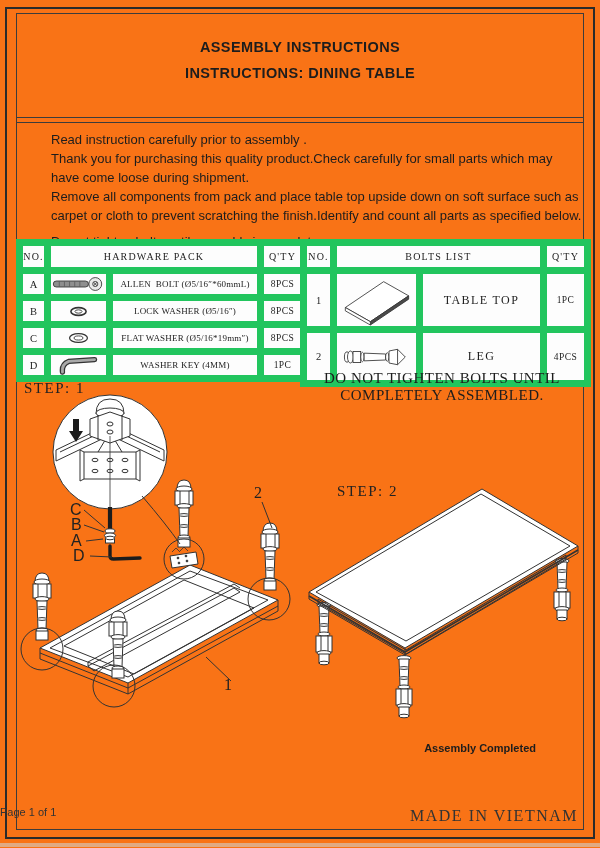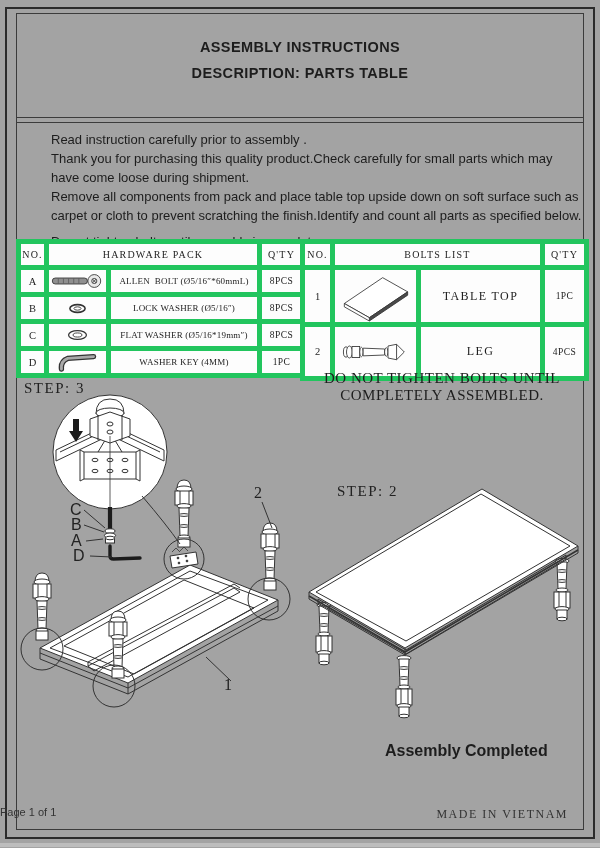--- a/index.html
+++ b/index.html
@@ -1,57 +1,57 @@
 <!DOCTYPE html>
 <html><head>
 <meta charset="utf-8">
 <style>
   html,body{margin:0;padding:0;background:#ffffff;}
-  .page{position:relative;width:600px;height:848px;background:#a3a3a3;font-family:"Liberation Sans",sans-serif;color:#1d1d1d;overflow:hidden;}
+  .page{position:relative;width:600px;height:848px;background:#f97316;font-family:"Liberation Sans",sans-serif;color:#1d1d1d;overflow:hidden;}
   .outer-border{position:absolute;left:5px;top:7px;right:5px;bottom:9px;border:2px solid #2b2b2b;}
   .inner-border{position:absolute;left:16px;top:13px;right:16px;bottom:18px;border:1px solid #3c3c3c;}
   .scan-shadow{position:absolute;left:0;right:0;bottom:1px;height:4px;background:#cfcfcf;opacity:.6;}
   .title{position:absolute;left:0;right:0;top:39px;text-align:center;font-size:14.5px;font-weight:bold;letter-spacing:.4px;}
   .subtitle{position:absolute;left:0;right:0;top:65px;text-align:center;font-size:14.5px;font-weight:bold;letter-spacing:.4px;}
   .double-rule{position:absolute;left:16px;right:16px;top:117px;height:4px;border-top:1px solid #3c3c3c;border-bottom:1px solid #3c3c3c;}
   .instructions{position:absolute;left:51px;top:130px;width:533px;font-size:13px;line-height:19px;}
   .instructions .para{margin:0;}
   .instructions .para.gap{margin-top:7px;}
   table.tbl{position:absolute;border-collapse:collapse;table-layout:fixed;background:#fdfdfd;font-family:"Liberation Serif",serif;}
-  table.tbl td,table.tbl th{border:5px solid #22c55e;padding:0;text-align:center;vertical-align:middle;font-weight:normal;}
+  table.tbl td,table.tbl th{border:7px solid #22c55e;padding:0;text-align:center;vertical-align:middle;font-weight:normal;}
   .tbl-left{left:16px;top:239px;width:285px;}
   .tbl-right{left:300px;top:239px;width:284px;}
   th.hdr{font-size:10px;letter-spacing:1.2px;height:21px;}
   td.no{font-size:10.5px;}
   td.desc{font-size:9px;letter-spacing:.2px;text-align:left;padding-left:6px;white-space:pre;}
   td.qty{font-size:9.5px;letter-spacing:.4px;}
   td.pname{font-size:12px;letter-spacing:1.4px;}
   tr.hrow{height:27px;}
   tr.prow{height:54px;}
   .note{position:absolute;left:300px;top:370px;width:284px;text-align:center;font-family:"Liberation Serif",serif;font-size:15px;letter-spacing:.5px;}
   .step-label{position:absolute;font-family:"Liberation Serif",serif;font-size:15px;letter-spacing:1.5px;color:#222;}
   .step1-label{left:24px;top:380px;}
   .step2-label{left:337px;top:483px;}
   .diagram{position:absolute;}
   .callout{position:absolute;font-family:"Liberation Sans",sans-serif;font-size:16px;color:#222;line-height:14px;}
   .partref{position:absolute;font-family:"Liberation Serif",serif;font-size:16px;color:#222;line-height:14px;}
-  .completed{position:absolute;left:385px;top:742px;width:172px;text-align:left;font-size:16px;font-weight:bold;}
+  .completed{position:absolute;left:364px;top:742px;width:172px;text-align:right;font-size:11px;font-weight:bold;}
   .footer-page{position:absolute;left:0;right:0;top:806px;font-size:11px;color:#333;}
-  .footer-origin{position:absolute;right:32px;top:807px;font-family:"Liberation Serif",serif;font-size:12px;letter-spacing:1.5px;color:#333;padding-left:40px;}
+  .footer-origin{position:absolute;right:22px;top:807px;font-family:"Liberation Serif",serif;font-size:16px;letter-spacing:1.5px;color:#333;padding-left:40px;}
   svg{display:block;}
 </style>
 </head>
 <body>
 
 <div class="page">
   <div class="outer-border"></div>
   <div class="inner-border"></div>
 
   <div class="title">ASSEMBLY INSTRUCTIONS</div>
-  <div class="subtitle">DESCRIPTION: PARTS TABLE</div>
+  <div class="subtitle">INSTRUCTIONS: DINING TABLE</div>
   <div class="double-rule"></div>
 
   <div class="instructions">
     <p class="para">Read instruction carefully prior to assembly .</p>
     <p class="para">Thank you for purchasing this quality product.Check carefully for small parts which may have come loose during shipment.</p>
     <p class="para">Remove all components from pack and place table top upside down on soft surface such as carpet or cloth to prevent scratching the finish.Identify and count all parts as specified below.</p>
     <p class="para gap">Do not tighten bolts until assembly is complete</p>
   </div>
 
   <table class="tbl tbl-left">
@@ -157,21 +157,21 @@
         </svg>
       </td>
       <td class="pname">LEG</td>
       <td class="qty">4PCS</td>
     </tr>
   </tbody>
     </table>
 
   <div class="note">DO NOT TIGHTEN BOLTS UNTIL COMPLETELY ASSEMBLED.</div>
 
-  <div class="step-label step1-label">STEP: 3</div>
+  <div class="step-label step1-label">STEP: 1</div>
   <div class="step-label step2-label">STEP: 2</div>
 
   <svg class="diagram" style="left:16px;top:376px" width="300" height="356" viewBox="16 376 300 356" fill="none" stroke="#333" stroke-width="1">
     <defs>
       <g id="legU" fill="#fff" stroke="#333" stroke-width="1">
         <path d="M-7,-59 Q-7,-68 0,-68 Q7,-68 7,-59 Z"></path>
         <ellipse cx="0" cy="-59" rx="8" ry="3"></ellipse>
         <rect x="-9" y="-57" width="18" height="14"></rect>
         <line x1="-4" y1="-57" x2="-4" y2="-43"></line>
         <line x1="5" y1="-57" x2="5" y2="-43"></line>

